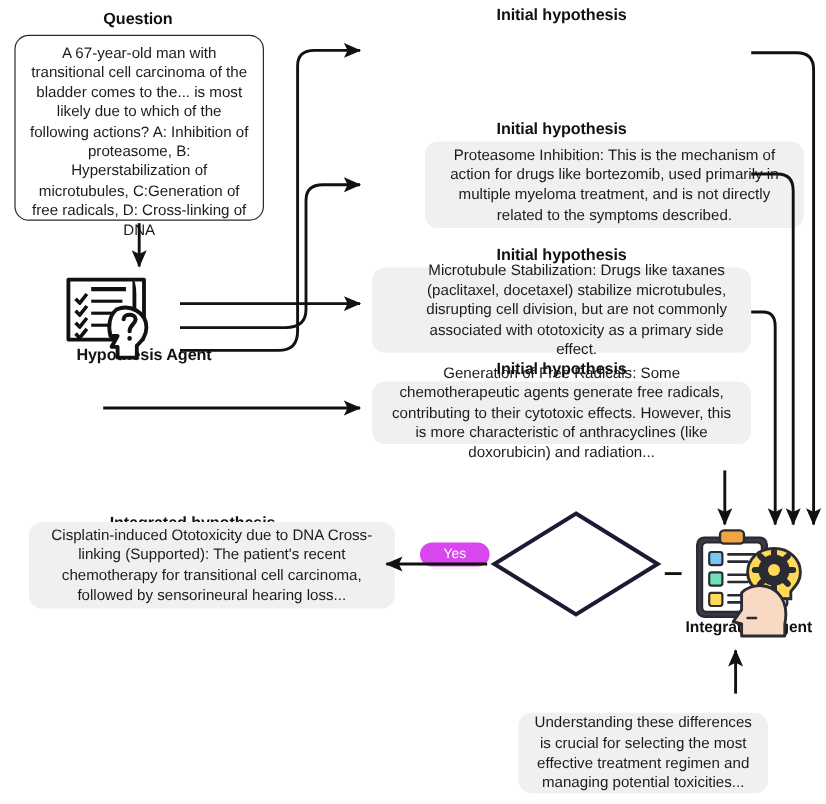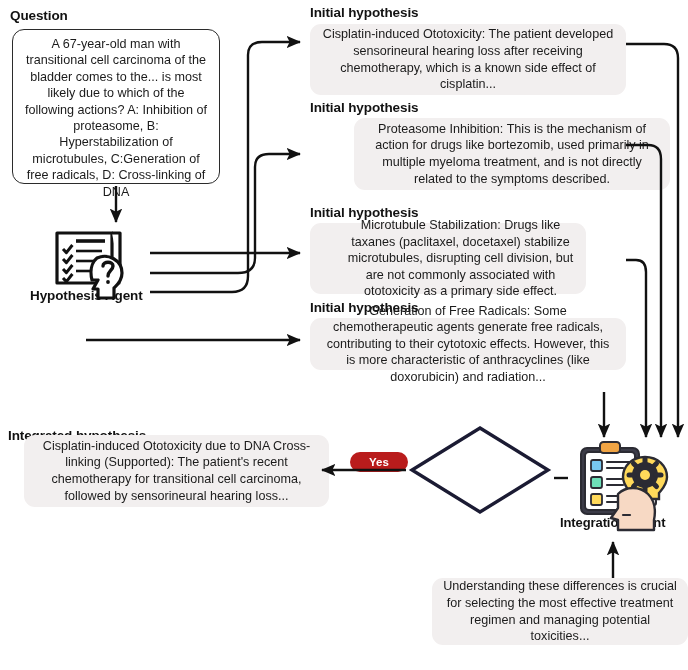--- a/index.html
+++ b/index.html
@@ -9,21 +9,21 @@
     font-family: "Liberation Sans", sans-serif;
     overflow: hidden;
   }
   #canvas { position: relative; width: 688px; height: 670px; }
 
   .title {
     position: absolute;
     font-weight: bold;
     font-size: 13.5px;
     color: #121212;
-    text-align: left;
+    text-align: center;
     letter-spacing: -0.1px;
   }
 
   .qbox {
     position: absolute;
     background: #ffffff;
     border: 1.4px solid #2b2b2b;
     border-radius: 12px;
     font-size: 12.6px;
     line-height: 16.4px;
@@ -47,25 +47,25 @@
   }
 
   svg.layer {
     position: absolute; left: 0; top: 0;
     width: 688px; height: 670px;
     pointer-events: none;
   }
 
   .pill {
     position: absolute;
-    background: #b91c1c;
+    background: #d946ef;
     color: #ffffff;
     border-radius: 20px;
     font-size: 11.5px;
-    font-weight: 700;
+    font-weight: 400;
     display: flex;
     align-items: center;
     justify-content: center;
   }
 
   .diamond-text {
     position: absolute;
     font-size: 12.3px;
     font-weight: bold;
     color: #111111;
@@ -76,35 +76,34 @@
 </head>
 <body>
 
 <div id="canvas">
 
   <div class="title" style="left:10px; top:8px; width:210px;">Question</div>
 
   <div class="qbox" style="left:12px; top:29px; width:208px; height:155px;">A 67-year-old man with transitional cell carcinoma of the bladder comes to the... is most likely due to which of the following actions? A: Inhibition of proteasome, B: Hyperstabilization of microtubules, C:Generation of free radicals, D: Cross-linking of DNA</div>
 
   <div class="title" style="left:310px; top:5px; width:316px;">Initial hypothesis</div>
-  <div class="gbox" style="left:310px; top:24px; width:316px; height:71px;">Cisplatin-induced Ototoxicity: The patient developed sensorineural hearing loss after receiving chemotherapy, which is a known side effect of cisplatin...</div>
 
   <div class="title" style="left:310px; top:100px; width:316px;">Initial hypothesis</div>
   <div class="gbox" style="left:310px; top:118px; width:316px; height:72px;margin-left:44px;">Proteasome Inhibition: This is the mechanism of action for drugs like bortezomib, used primarily in multiple myeloma treatment, and is not directly related to the symptoms described.</div>
 
   <div class="title" style="left:310px; top:205px; width:316px;">Initial hypothesis</div>
-  <div class="gbox" style="left:310px; top:223px; width:276px; height:71px;padding-left:36px;">Microtubule Stabilization: Drugs like taxanes (paclitaxel, docetaxel) stabilize microtubules, disrupting cell division, but are not commonly associated with ototoxicity as a primary side effect.</div>
+  <div class="gbox" style="left:310px; top:223px; width:316px; height:71px;padding-left:36px;">Microtubule Stabilization: Drugs like taxanes (paclitaxel, docetaxel) stabilize microtubules, disrupting cell division, but are not commonly associated with ototoxicity as a primary side effect.</div>
 
   <div class="title" style="left:310px; top:300px; width:316px;">Initial hypothesis</div>
   <div class="gbox" style="left:310px; top:318px; width:316px; height:52px;">Generation of Free Radicals: Some chemotherapeutic agents generate free radicals, contributing to their cytotoxic effects. However, this is more characteristic of anthracyclines (like doxorubicin) and radiation...</div>
 
   <div class="title" style="left:8px; top:428px; width:305px;">Integrated hypothesis</div>
   <div class="gbox" style="left:24px; top:435px; width:305px; height:72px;">Cisplatin-induced Ototoxicity due to DNA Cross-linking (Supported): The patient's recent chemotherapy for transitional cell carcinoma, followed by sensorineural hearing loss...</div>
 
-  <div class="gbox" style="left:432px; top:578px; width:256px; height:67px;">Understanding these differences is crucial for selecting the most effective treatment regimen and managing potential toxicities...</div>
+  <div class="gbox" style="left:432px; top:594px; width:208px; height:67px;">Understanding these differences is crucial for selecting the most effective treatment regimen and managing potential toxicities...</div>
   <div class="title" style="left:432px; top:648px; width:256px;margin-top:44px;">Knowledge</div>
 
   <div class="title" style="left:30px; top:288px; width:180px;">Hypothesis Agent</div>
 
   <div class="title" style="left:560px; top:515px; width:128px; font-size:13px;">Integration Agent</div>
 
   <div class="diamond-text" style="left:432px; top:449px; width:96px;">
     <span>Supported</span><br>
     <span>by</span><br>
     <span>knowledge?</span>

